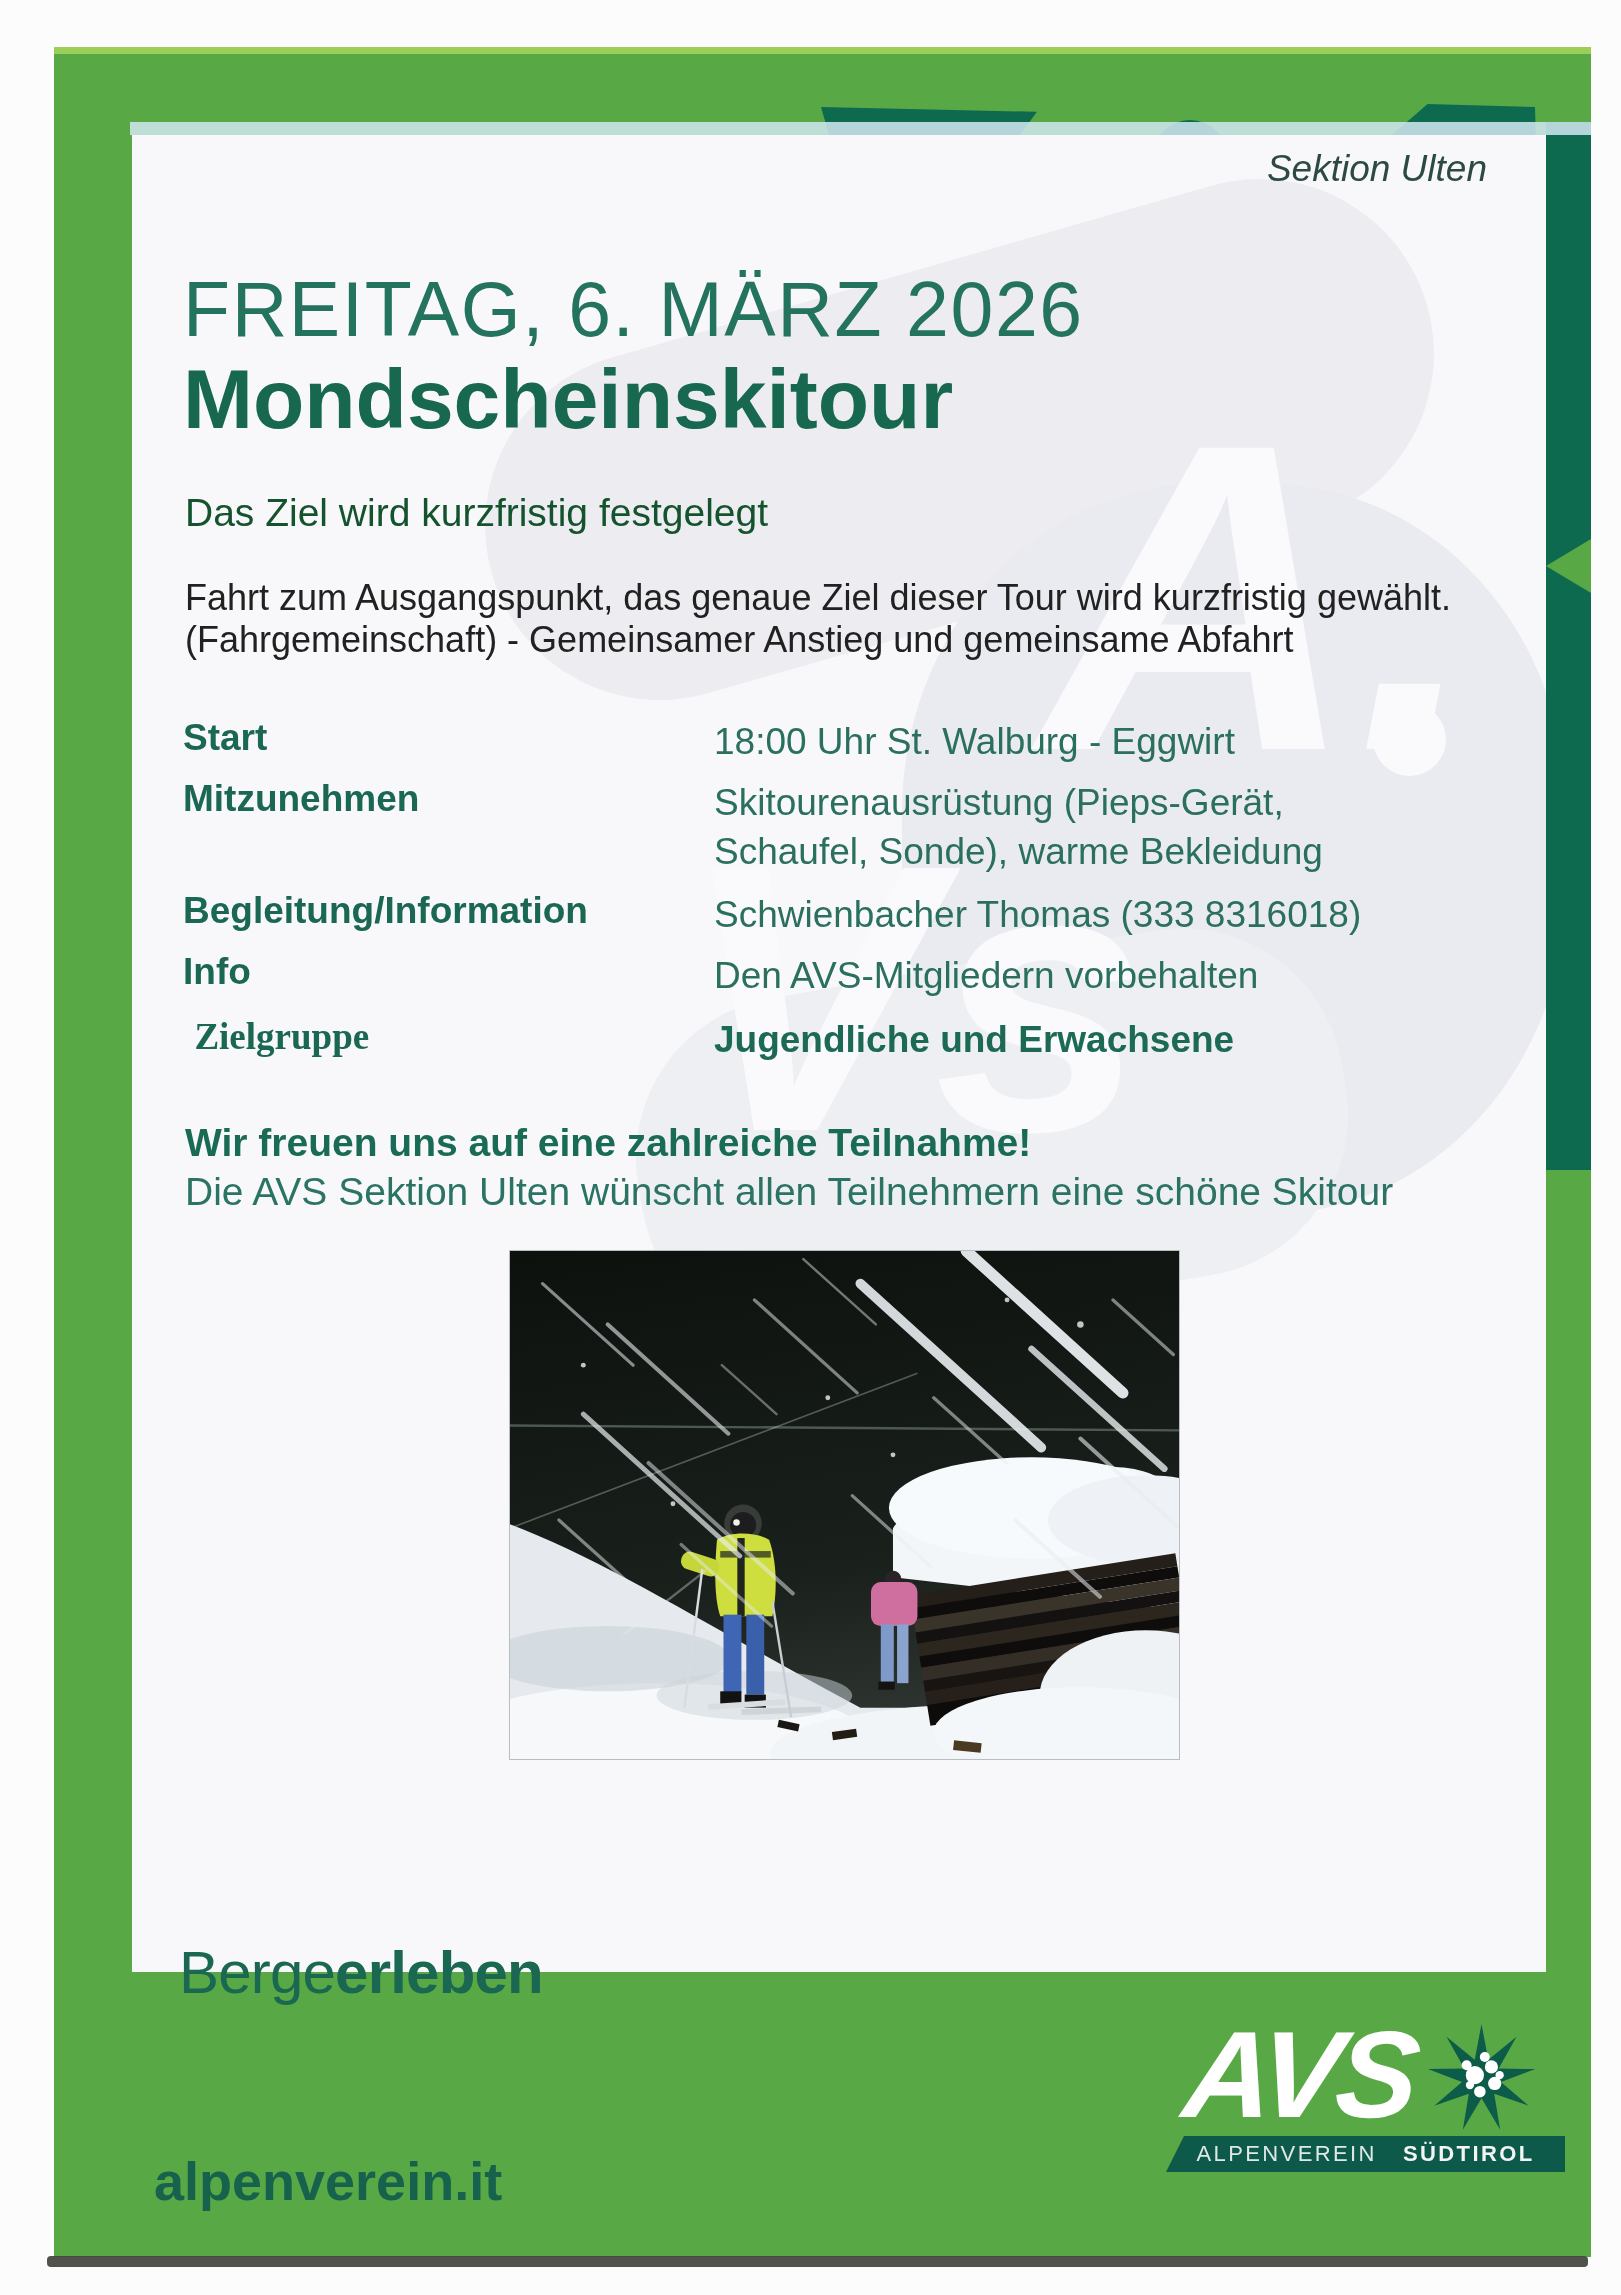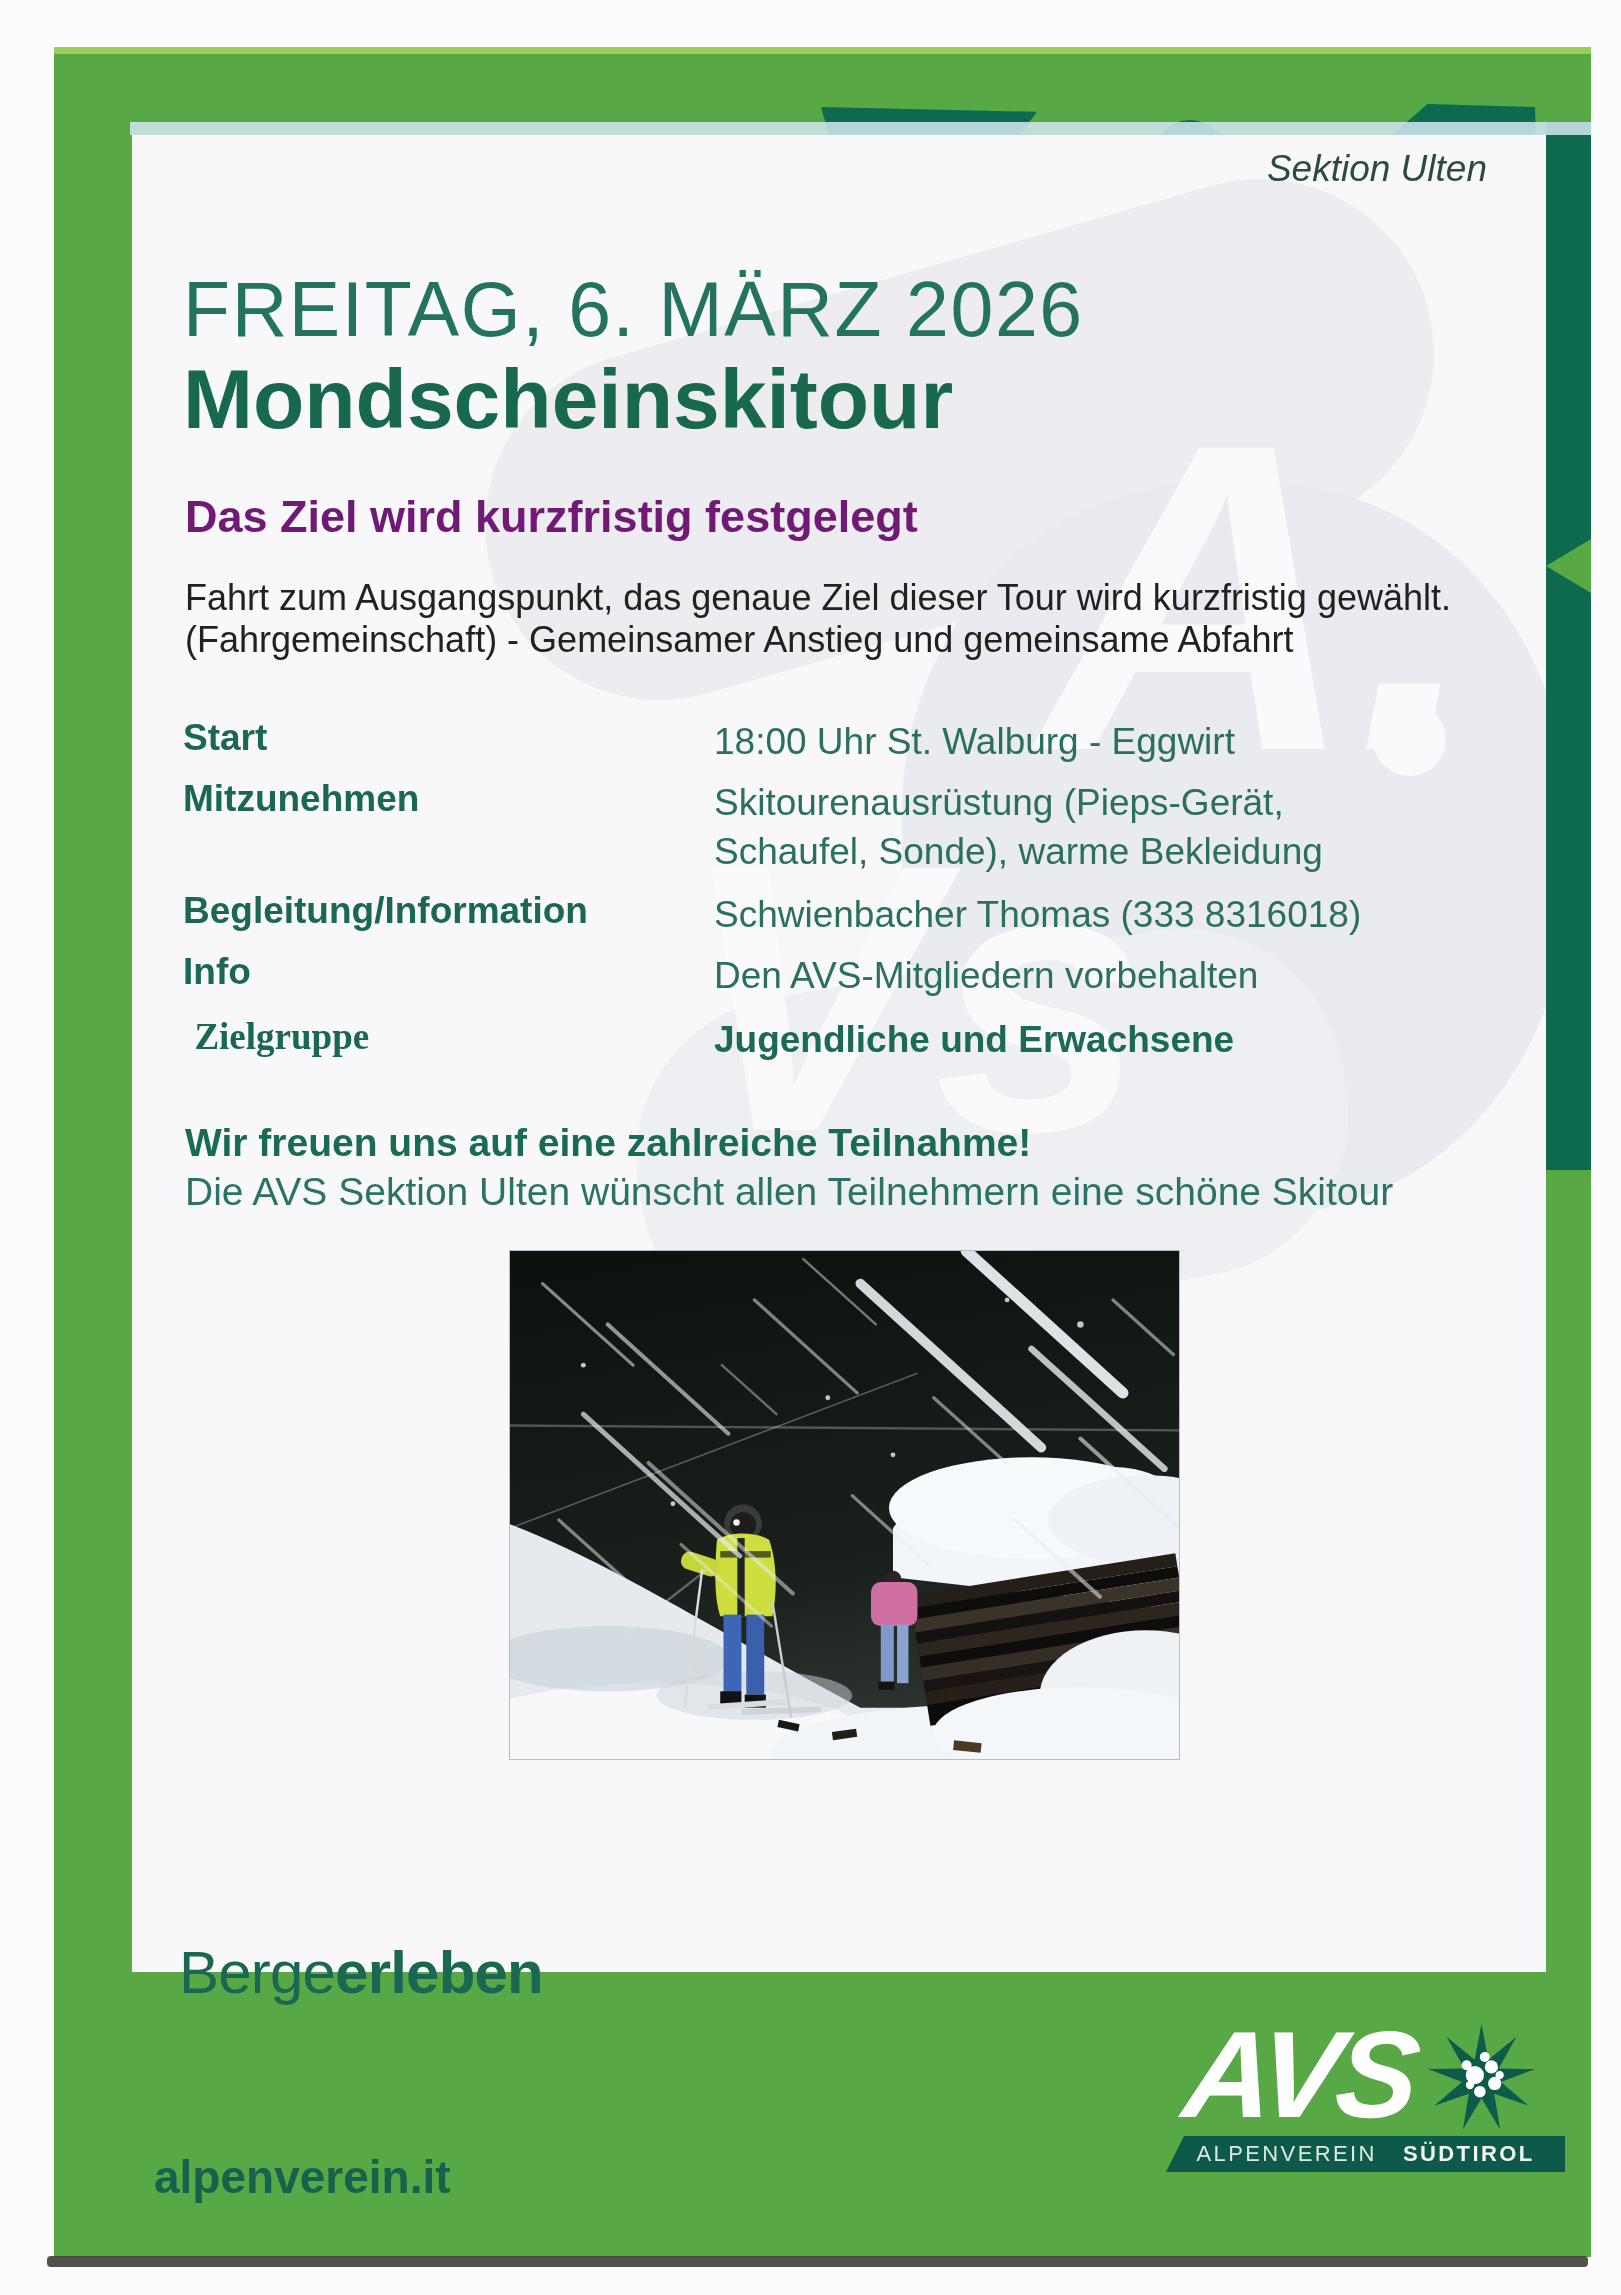--- a/index.html
+++ b/index.html
@@ -25,21 +25,21 @@
   .wash2{left:770px;top:349px;width:665px;height:730px;border-radius:45%;background:#eaebf0;}
   .wash3{left:503px;top:827px;width:714px;height:349px;border-radius:162px;transform:rotate(-10deg);background:#eeeff3;}
   .wm-letter{position:absolute;color:#fafafc;font-weight:bold;font-style:italic;line-height:1;user-select:none;}
   .wm-a{left:908px;top:243px;font-size:438px;}
   .wm-va{left:548px;top:673px;font-size:381px;}
   .wm-dot{position:absolute;left:1241px;top:568px;width:73px;height:73px;border-radius:50%;background:#fafafc;}
 
   .section-label{position:absolute;right:59px;top:13px;font-size:37px;font-style:italic;color:#2c4a43;}
   .date-title{position:absolute;left:51px;top:130px;font-size:77px;letter-spacing:1.6px;color:#24735f;}
   .main-title{position:absolute;left:51px;top:216px;font-size:84px;font-weight:bold;color:#17684f;}
-  .subtitle{position:absolute;left:53px;top:356px;font-size:45px;font-weight:bold;color:#701a75;}
+  .subtitle{position:absolute;left:53px;top:356px;font-size:39px;font-weight:normal;color:#14532d;}
   .desc{position:absolute;left:53px;font-size:36px;color:#212121;}
   .desc1{top:442px;} .desc2{top:484px;}
 
   .details{position:absolute;left:51px;top:582px;width:1265px;}
   .drow{position:absolute;left:0;}
   .dlbl{position:absolute;left:0;width:519px;font-size:37px;font-weight:bold;color:#1a6753;}
   .dval{position:absolute;left:531px;width:730px;font-size:37px;color:#2b6f5f;line-height:49px;}
   .dval.bold{font-weight:bold;color:#1c6a55;}
   .r0{top:0px;} .r1{top:61px;} .r2{top:173px;} .r3{top:234px;} .r4{top:298px;}
   .r4 .dlbl{left:11.4px;font-family:Liberation Serif, serif;}
@@ -47,21 +47,21 @@
   .closing1{position:absolute;left:53px;top:986px;font-size:39px;font-weight:bold;color:#1a6b56;}
   .closing2{position:absolute;left:53px;top:1035px;font-size:39px;color:#2b7365;}
 
   .photo{position:absolute;left:377px;top:1115px;width:669px;height:508px;border:1.6px solid #b9bdbf;
          background:#11160f;}
   .photo svg{display:block;width:100%;height:100%;}
 
   
   .wordmark{position:absolute;left:154px;top:1943px;font-size:60px;color:#1a6752;line-height:1;letter-spacing:-0.8px;margin-left:25px;}
   .wordmark b{font-weight:bold;}
-  .website{position:absolute;left:154px;top:2150px;font-size:46px;font-weight:bold;color:#17624d;}
+  .website{position:absolute;left:154px;top:2150px;font-size:54px;font-weight:bold;color:#17624d;}
   .avs-logo-text{position:absolute;left:1185px;top:2013px;font-size:123px;font-weight:bold;font-style:italic;
                  color:#ffffff;letter-spacing:-4.9px;transform:skewX(-6deg);line-height:1;}
   .edelweiss{position:absolute;left:1427px;top:2024px;width:109px;height:109px;}
   .logo-band{position:absolute;left:1166px;top:2136px;width:399px;height:36px;background:#0e5a4a;
              clip-path:polygon(18px 0,100% 0,100% 100%,0 100%);
              display:flex;align-items:center;justify-content:center;
              font-size:22px;letter-spacing:2.4px;color:#f2f5f4;white-space:nowrap;}
   .logo-band .light{font-weight:normal;opacity:.92;margin-right:26px;}
   .logo-band .heavy{font-weight:bold;}
   .scanline{position:absolute;left:47px;top:2256px;width:1541px;height:10.5px;background:#454540;border-radius:4px;opacity:.93;}

